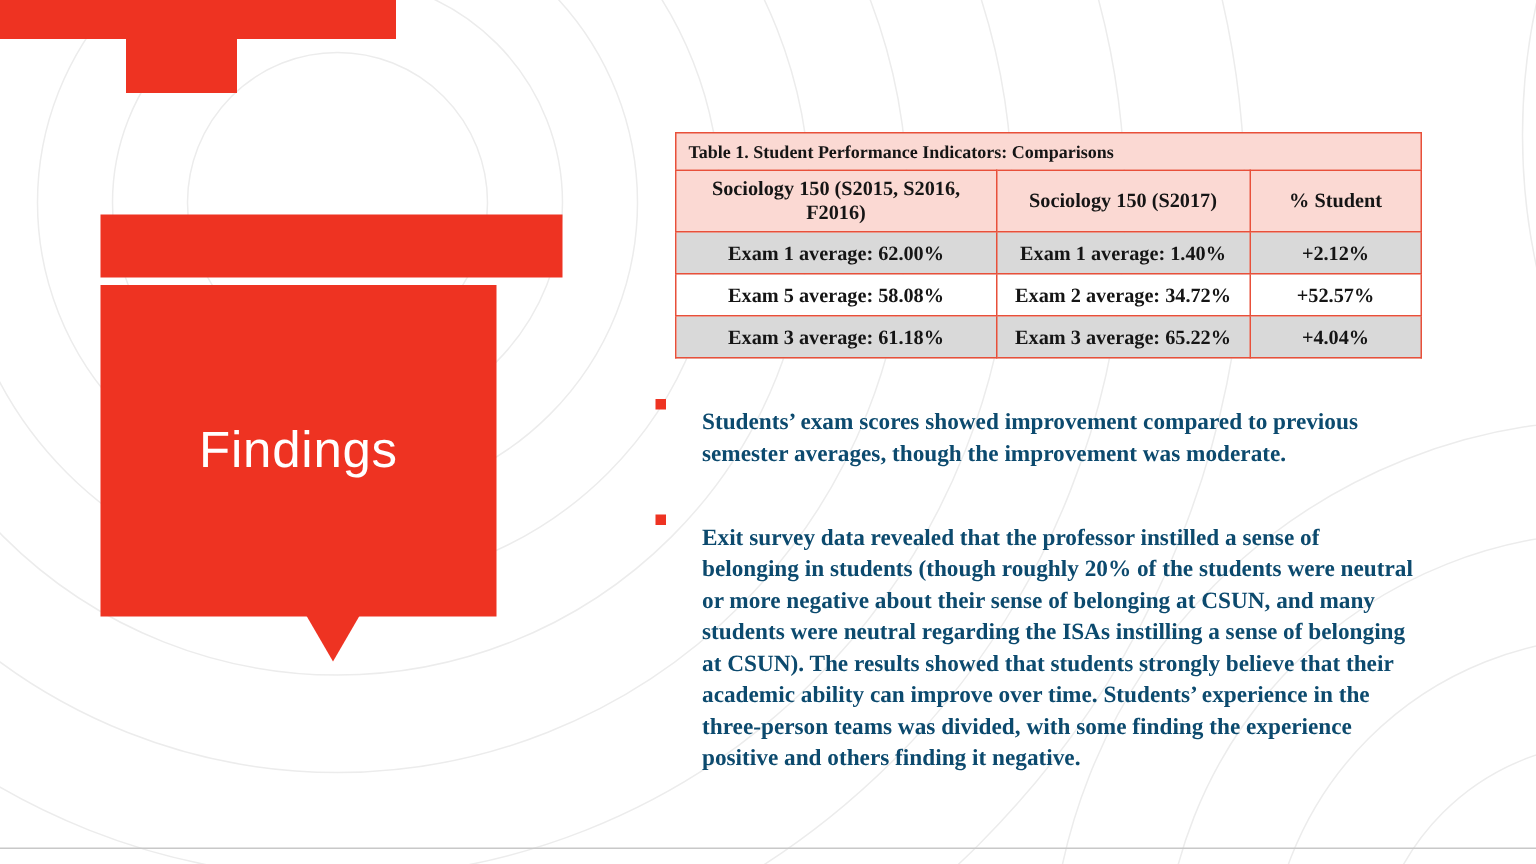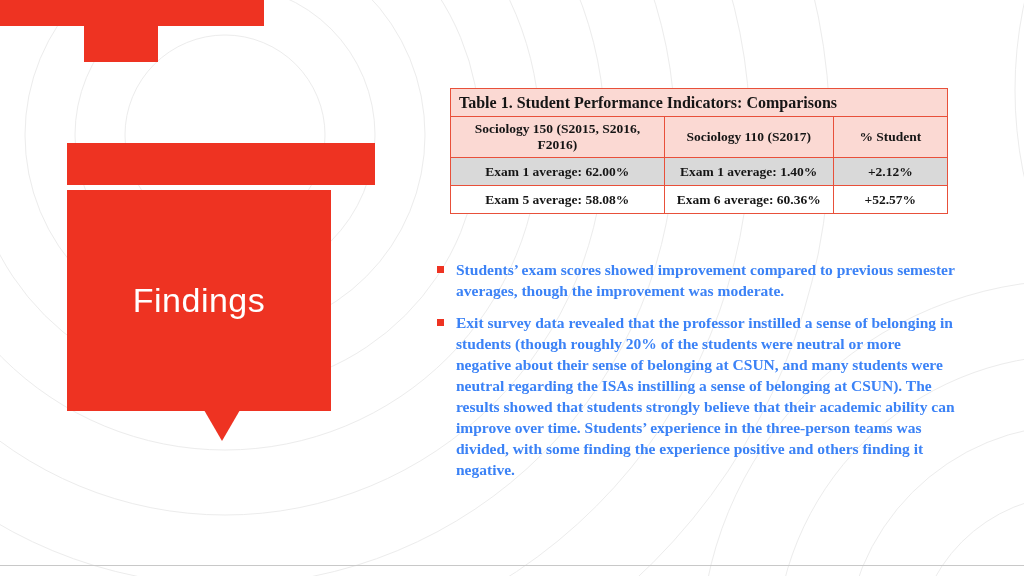--- a/index.html
+++ b/index.html
@@ -27,37 +27,37 @@
     font-size:34px;margin:0;letter-spacing:.5px;
   }
   .callout-pointer{
     position:absolute;left:204px;top:410px;width:0;height:0;
     border-left:18px solid transparent;border-right:18px solid transparent;
     border-top:31px solid var(--accent-red);
   }
   .tablewrap{position:absolute;left:450px;top:88px;width:498px;color:#151515;}
   .ttitle{
     background:var(--table-header-bg);border:1px solid var(--table-border);border-bottom:none;
-    padding:5px 8px 4px 8px;font-size:16px;font-weight:bold;
+    padding:5px 8px 4px 8px;font-size:12px;font-weight:bold;
   }
   .ptable{width:100%;border-collapse:collapse;table-layout:fixed;padding-left:38px;}
   .ptable th,.ptable td{
     border:1px solid var(--table-border);text-align:center;
     font-size:13.5px;font-weight:bold;padding:4px 6px;color:#151515;
   }
   .ptable th{background:var(--table-header-bg);height:30px;vertical-align:middle;}
   .ptable td{height:19px;background:#ffffff;margin-top:44px;}
   .ptable tr.alt td{background:var(--table-row-alt-bg);}
   .bullets{position:absolute;left:437px;top:259px;width:518px;}
   .bullet{display:flex;margin-bottom:11px;}
   .bullet .marker{
     flex:0 0 auto;width:7px;height:7px;background:var(--accent-red);
     margin:7px 12px 0 0;
   }
-  .bullet p{margin:0;font-size:15.5px;line-height:21px;font-weight:bold;color:#3b82f6;}
+  .bullet p{margin:12px;font-size:15.5px;line-height:21px;font-weight:bold;color:#0c4a6e;}
   .bottomline{position:absolute;left:0;top:565px;width:1024px;height:1px;background:var(--divider-gray);}
 </style>
 </head>
 <body>
 
 <div class="slide">
 
   <svg class="bg-arcs" viewBox="0 0 1024 576" xmlns="http://www.w3.org/2000/svg" aria-hidden="true">
     <g fill="none" stroke="#ececec" stroke-width="1">
       <circle cx="225" cy="135" r="100"></circle>
@@ -90,32 +90,37 @@
     <div class="ttitle">Table 1. Student Performance Indicators: Comparisons</div>
     <table class="ptable">
       <colgroup>
         <col style="width:43%">
         <col style="width:34%">
         <col style="width:23%">
       </colgroup>
       <tbody>
         <tr>
           <th>Sociology 150 (S2015, S2016, F2016)</th>
-          <th>Sociology 110 (S2017)</th>
+          <th>Sociology 150 (S2017)</th>
           <th>% Student</th>
         </tr>
         <tr class="alt">
           <td>Exam 1 average: 62.00%</td>
           <td>Exam 1 average: 1.40%</td>
           <td>+2.12%</td>
         </tr>
         <tr>
           <td>Exam 5 average: 58.08%</td>
-          <td>Exam 6 average: 60.36%</td>
+          <td>Exam 2 average: 34.72%</td>
           <td>+52.57%</td>
+        </tr>
+        <tr class="alt">
+          <td>Exam 3 average: 61.18%</td>
+          <td>Exam 3 average: 65.22%</td>
+          <td>+4.04%</td>
         </tr>
       </tbody>
     </table>
   </div>
 
   <div class="bullets">
     <div class="bullet">
       <span class="marker"></span>
       <p>Students’ exam scores showed improvement compared to previous semester averages, though the improvement was moderate.</p>
     </div>

